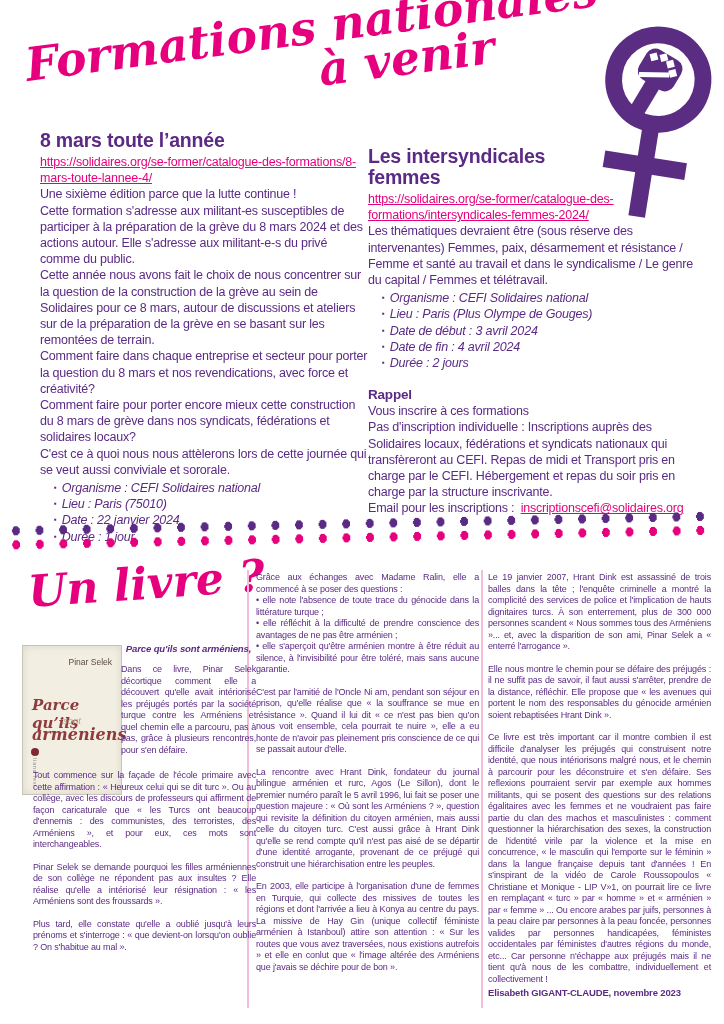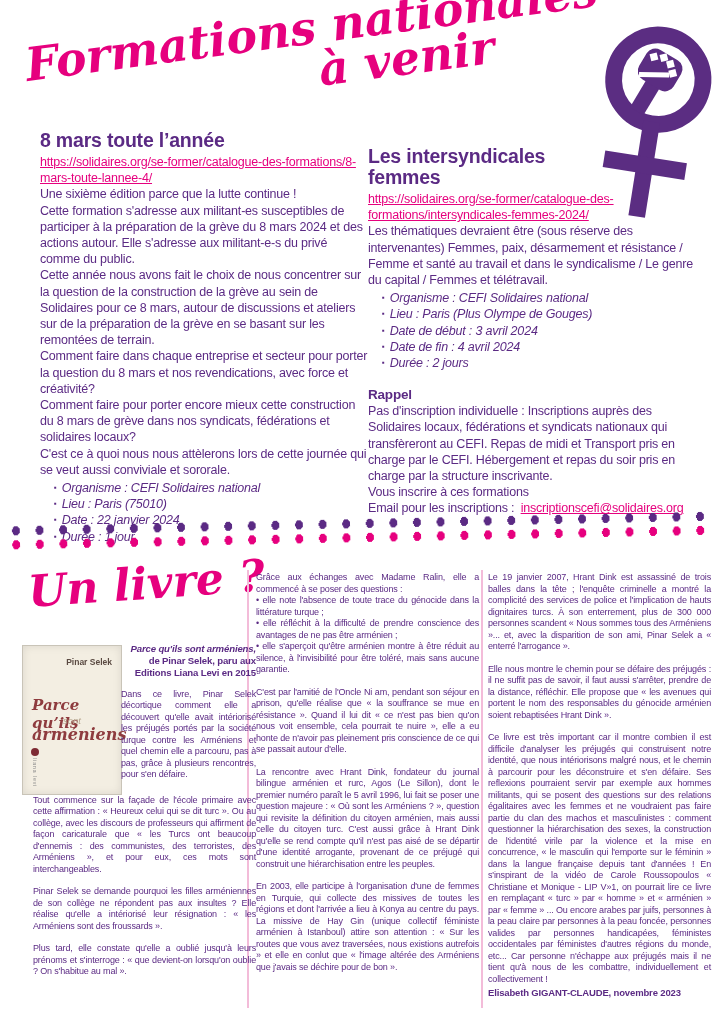--- a/index.html
+++ b/index.html
@@ -46,42 +46,42 @@
   .dr.top{background-image:radial-gradient(ellipse 3.8px 4.6px at 6px 6.5px,#5b2a84 98%,rgba(0,0,0,0) 100%)}
   .dr.bot{background-image:radial-gradient(ellipse 3.8px 4.6px at 6px 6.5px,#e6007e 98%,rgba(0,0,0,0) 100%);margin-top:1px}
 
   
   .booktitle{position:absolute;left:30px;top:566px;font-family:"DejaVu Serif",serif;
              font-style:italic;font-weight:bold;font-size:44px;color:var(--magenta);
              transform:rotate(-4deg);transform-origin:left bottom;white-space:nowrap}
 
   .cover{position:absolute;left:22px;top:645px;width:100px;height:150px;background:var(--covbg);
          border:1px solid #c9c4b8;box-shadow:inset 0 0 8px rgba(0,0,0,.10)}
-  .cov-author{position:absolute;top:11px;right:9px;font-size:8.5px;color:#5a4a42;font-weight:bold}
+  .cov-author{position:absolute;top:11px;right:9px;font-size:8.5px;color:#5a4a42;font-weight:normal}
   .cov-t1{position:absolute;top:50px;left:9px;font-family:"DejaVu Serif",serif;font-style:italic;
           font-size:15px;color:var(--covmaroon);font-weight:bold}
   .cov-t2{position:absolute;top:69px;left:40px;font-size:9.5px;color:#b6a68f;font-style:italic}
   .cov-t3{position:absolute;top:79px;left:9px;font-family:"DejaVu Serif",serif;font-style:italic;
           font-size:16px;color:var(--covmaroon);font-weight:bold}
   .cov-pub{position:absolute;left:8px;bottom:7px;display:flex;flex-direction:column;align-items:center;gap:2px}
   .pubdot{width:8px;height:8px;border-radius:50%;background:#7d2a33}
   .pubtxt{writing-mode:vertical-rl;font-size:5px;color:#8a8a8a;letter-spacing:1px}
 
   .sep{position:absolute;width:1.5px;background:var(--seppink);top:570px;height:438px}
   .sep1{left:247px}
   .sep2{left:481px}
 
   .bcol{position:absolute;width:223px;font-size:9px;line-height:11.5px;text-align:justify;
         letter-spacing:-0.15px;color:var(--purple)}
   .c1{left:33px;top:643px}
   .c2{left:256px;top:572px}
   .c3{left:488px;top:572px}
   .bcol p{margin:0 0 11px 0}
   .bcol p.nb{margin-bottom:0}
-  .bookinfo{margin-left:88px;font-weight:bold;text-align:right;margin-bottom:9px;font-size:9.6px;line-height:12.2px}
+  .bookinfo{margin-left:88px;font-weight:bold;text-align:center;margin-bottom:9px;font-size:9.6px;line-height:12.2px}
   .bi1{font-style:italic}
   p.beside{margin-left:88px;margin-bottom:14px !important}
   .credit{text-align:left;font-weight:bold;font-size:9.5px;margin-top:2px}
 </style>
 </head>
 <body>
 
 <div id="page">
 
   <div class="masthead">
@@ -131,22 +131,22 @@
     <p>Les thématiques devraient être (sous réserve des intervenantes) Femmes, paix, désarmement et résistance / Femme et santé au travail et dans le syndicalisme / Le genre du capital / Femmes et télétravail.</p>
     <ul class="meta">
       <li><span class="bl">Organisme :</span> <span>CEFI Solidaires national</span></li>
       <li><span class="bl">Lieu</span> <span>: Paris (Plus Olympe de Gouges)</span></li>
       <li><span class="bl">Date de début :</span> <span>3 avril 2024</span></li>
       <li><span class="bl">Date de fin :</span> <span>4 avril 2024</span></li>
       <li><span class="bl">Durée :</span> <span>2 jours</span></li>
     </ul>
     <div class="rappel">
       <h3>Rappel</h3>
+      <p>Vous inscrire à ces formations</p>
       <p>Pas d'inscription individuelle : Inscriptions auprès des Solidaires locaux, fédérations et syndicats nationaux qui transfèreront au CEFI. Repas de midi et Transport pris en charge par le CEFI. Hébergement et repas du soir pris en charge par la structure inscrivante.</p>
-      <p>Vous inscrire à ces formations</p>
       <p class="emailline"><span>Email pour les inscriptions : </span><a class="email">inscriptionscefi@solidaires.org</a></p>
     </div>
   </section>
 
   <div class="dots">
     <div class="dr top"></div>
     <div class="dr bot"></div>
   </div>
 
   <div class="booktitle">Un livre ?</div>
@@ -161,21 +161,20 @@
       <span class="pubtxt">liana levi</span>
     </div>
   </div>
 
   <div class="sep sep1"></div>
   <div class="sep sep2"></div>
 
   <section class="bcol c1">
     <div class="bookinfo">
       <div class="bi1">Parce qu'ils sont arméniens,</div>
-      <div class="bi2">de Pinar Selek, paru aux Editions Liana Levi en 2015</div>
     </div>
     <p class="beside">Dans ce livre, Pinar Selek décortique comment elle a découvert qu'elle avait intériorisé les préjugés portés par la société turque contre les Arméniens et quel chemin elle a parcouru, pas à pas, grâce à plusieurs rencontres, pour s'en défaire.</p>
     <p>Tout commence sur la façade de l'école primaire avec cette affirmation : « Heureux celui qui se dit turc ». Ou au collège, avec les discours de professeurs qui affirment de façon caricaturale que « les Turcs ont beaucoup d'ennemis : des communistes, des terroristes, des Arméniens », et pour eux, ces mots sont interchangeables.</p>
     <p>Pinar Selek se demande pourquoi les filles arméniennes de son collège ne répondent pas aux insultes ? Elle réalise qu'elle a intériorisé leur résignation : « les Arméniens sont des froussards ».</p>
     <p>Plus tard, elle constate qu'elle a oublié jusqu'à leurs prénoms et s'interroge : « que devient-on lorsqu'on oublie ? On s'habitue au mal ».</p>
   </section>
 
   <section class="bcol c2">
     <p class="nb">Grâce aux échanges avec Madame Ralin, elle a commencé à se poser des questions :</p>
     <p class="nb">• elle note l'absence de toute trace du génocide dans la littérature turque ;</p>

